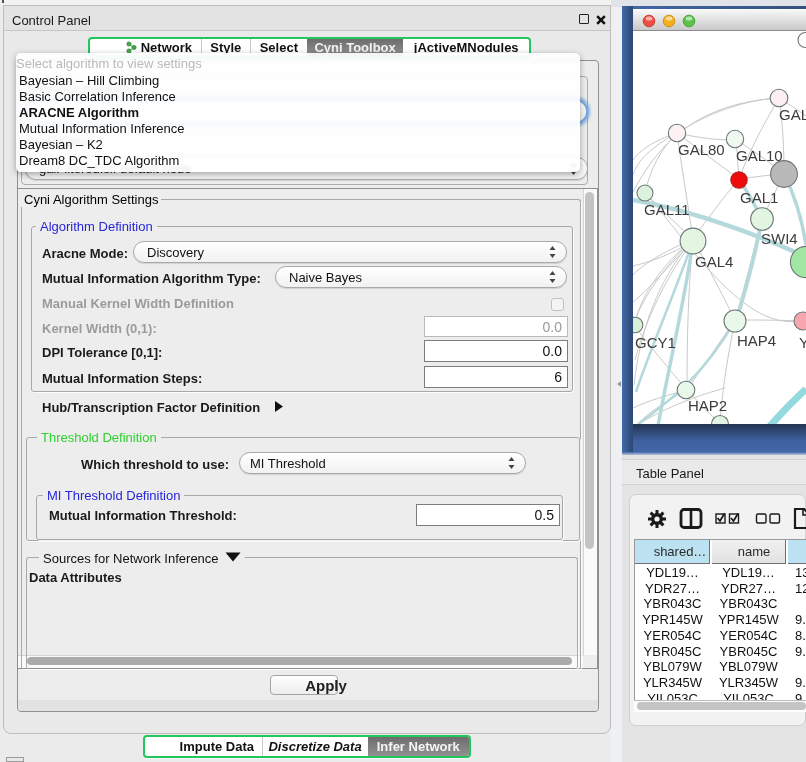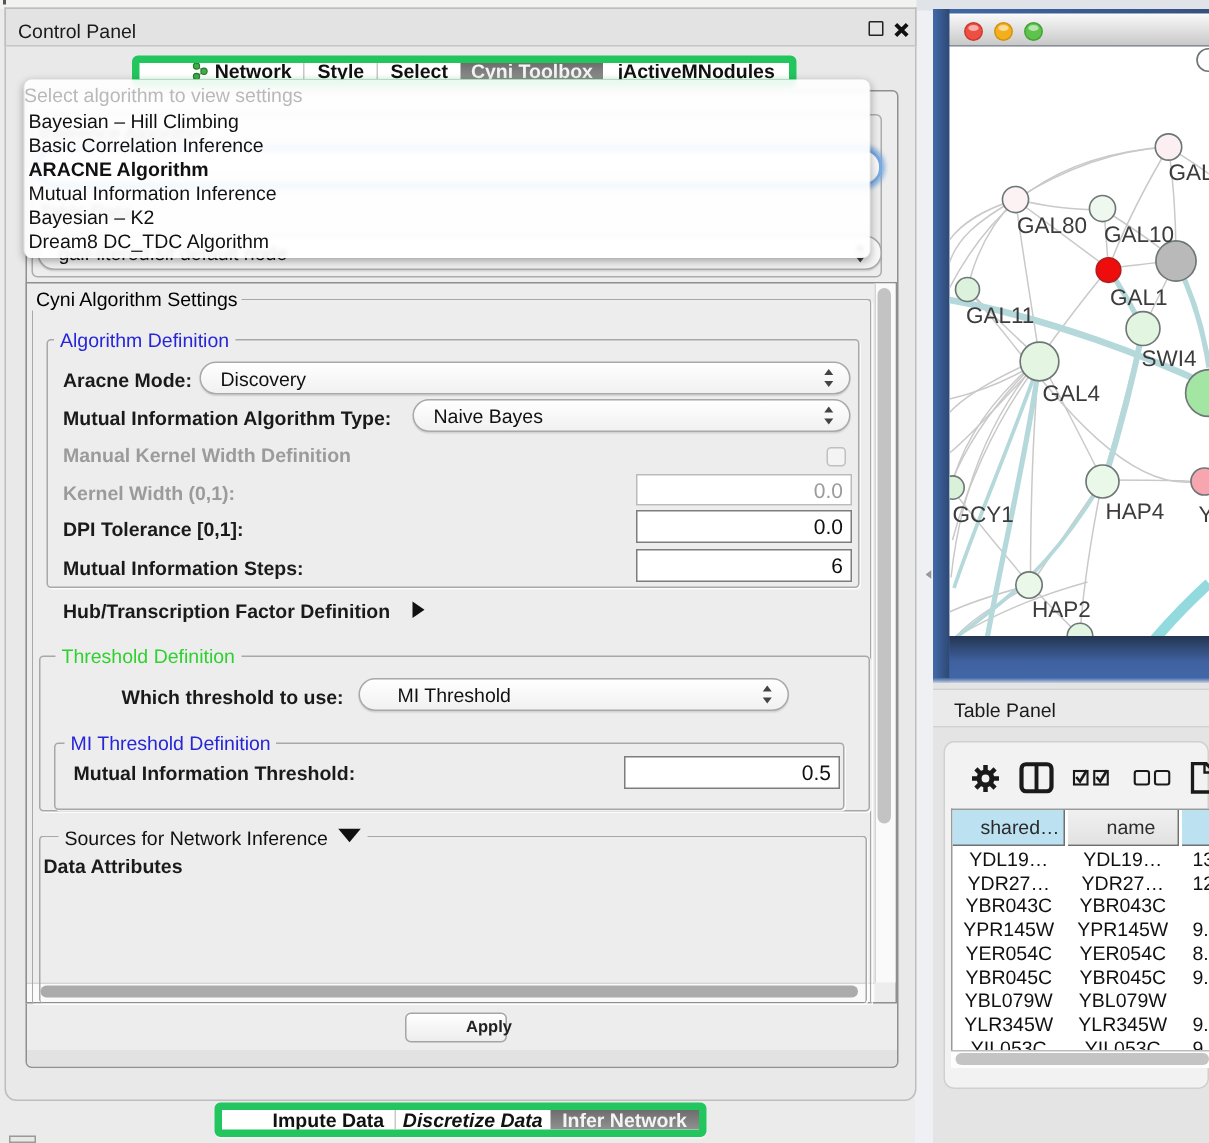--- a/index.html
+++ b/index.html
@@ -19,21 +19,21 @@
 .combo .arr { position:absolute; right:9px; top:50%; transform:translateY(-50%); width:9px; }
 .field {
   position:absolute; background:#fff; border:1px solid #7d7d7d;
   font-size:14px; color:#111; display:flex; align-items:center; justify-content:flex-end;
   padding-right:5px;
 }
 .group { position:absolute; border:1px solid #a8a8a8; border-radius:3px; box-shadow:inset 0 0 0 0 #fff, 1px 1px 0 rgba(255,255,255,0.8); }
 .gtitle { position:absolute; top:-8px; left:7px; background:#ededed; padding:0 4px; font-size:13px; white-space:nowrap; }
 .seg { display:flex; align-items:center; justify-content:center; font-size:13px; font-weight:bold; color:#111; height:100%; position:relative; }
 .seg.sel { background:linear-gradient(#6d6d6d,#919191); color:#f4f4f4; }
-.segwrap { position:absolute; background:#fff; border:5px solid #22c55e; border-radius:4px; display:flex; overflow:hidden; box-shadow:0 1px 0 rgba(255,255,255,0.6);padding-left:27px; }
+.segwrap { position:absolute; background:#fff; border:2px solid #22c55e; border-radius:4px; display:flex; overflow:hidden; box-shadow:0 1px 0 rgba(255,255,255,0.6);padding-left:27px; }
 .sepline { width:1px; background:#c8c8c8; height:100%; }
 </style>
 </head>
 <body>
 <div id="root">
 
   <div class="abs" style="left:0;top:0;width:611px;height:6px;background:#f2f2f1;"></div>
   <div class="abs" style="left:1.5px;top:0;width:2px;height:3px;background:#555;"></div>
   <div class="abs" style="left:611px;top:0;width:195px;height:8px;background:#e0e3e8;"></div>
 
@@ -120,40 +120,40 @@
   <div class="abs lbl b" style="left:42px;top:400px;">Hub/Transcription Factor Definition</div>
   <svg class="abs" style="left:273px;top:400px;" width="12" height="13" viewBox="0 0 12 13">
       <path d="M2 1 L10 6.5 L2 12 Z" fill="#111"></path>
     </svg>
 
   <div class="group" style="left:26px;top:437px;width:554px;height:104px;"></div>
   <div class="gtitle abs" style="left:37px;top:430px;color:#2fd12f;">Threshold Definition</div>
 
   <div class="abs lbl b" style="left:81px;top:457px;">Which threshold to use:</div>
   <div class="combo" style="left:239px;top:452px;width:287px;height:22px;">
-      <span style="margin-left:25px;">MI Threshold</span>
+      <span style="margin-left:10px;">MI Threshold</span>
     <svg class="arr" viewBox="0 0 9 14" width="9" height="14">
         <path d="M4.5 1 L7.5 5 L1.5 5 Z" fill="#444"></path>
         <path d="M4.5 13 L7.5 9 L1.5 9 Z" fill="#444"></path>
       </svg>
   </div>
 
   <div class="group" style="left:36px;top:495px;width:527px;height:45px;"></div>
   <div class="gtitle abs" style="left:43px;top:488px;color:#2626d8;">MI Threshold Definition</div>
   <div class="abs lbl b" style="left:49px;top:508px;">Mutual Information Threshold:</div>
   <div class="field" style="left:416px;top:504px;width:144px;height:22px;">0.5</div>
 
   <div class="group" style="left:26px;top:557px;width:552px;height:112px;border-bottom:none;"></div>
   <div class="gtitle abs" style="left:39px;top:550px;color:#111;">Sources for Network Inference <span style="display:inline-block;vertical-align:1px;margin-left:3px;"><svg width="16" height="10" viewBox="0 0 16 10">
           <path d="M0.5 0.5 L15.5 0.5 L8 9.5 Z" fill="#111"></path>
         </svg></span></div>
   <div class="abs lbl b" style="left:29px;top:570px;">Data Attributes</div>
 
 
-  <div class="abs" style="left:270px;top:675px;width:68px;height:20px;background:linear-gradient(#fff,#ededed);border:1px solid #a5a5a5;border-radius:4px;display:flex;align-items:center;justify-content:center;font-size:11px;font-weight:bold;color:#222;padding-left:44px;">Apply</div>
+  <div class="abs" style="left:270px;top:675px;width:68px;height:20px;background:linear-gradient(#fff,#ededed);border:1px solid #a5a5a5;border-radius:4px;display:flex;align-items:center;justify-content:center;font-size:15px;font-weight:bold;color:#222;padding-left:44px;">Apply</div>
 
   <div class="abs" style="left:18px;top:700px;width:580px;height:11px;background:#e2e2e2;border-radius:0 0 4px 4px;"></div>
 
   <div class="segwrap" style="left:143px;top:706px;width:328px;height:23px;margin-top:29px;">
     <div class="seg" style="width:99px;">Impute Data</div>
     <div class="sepline"></div>
     <div class="seg" style="width:116px;font-style:italic;">Discretize Data</div>
     <div class="seg sel" style="width:112px;">Infer Network</div>
   </div>
 

